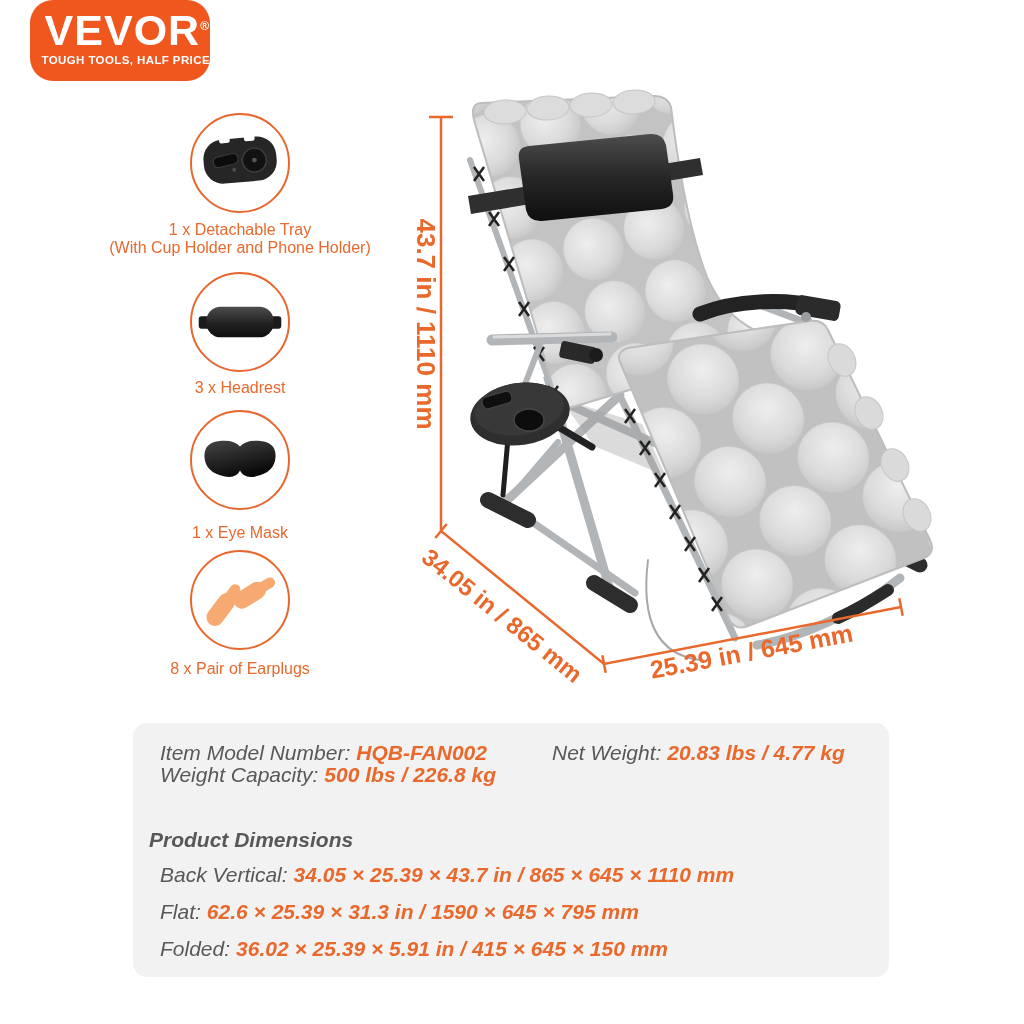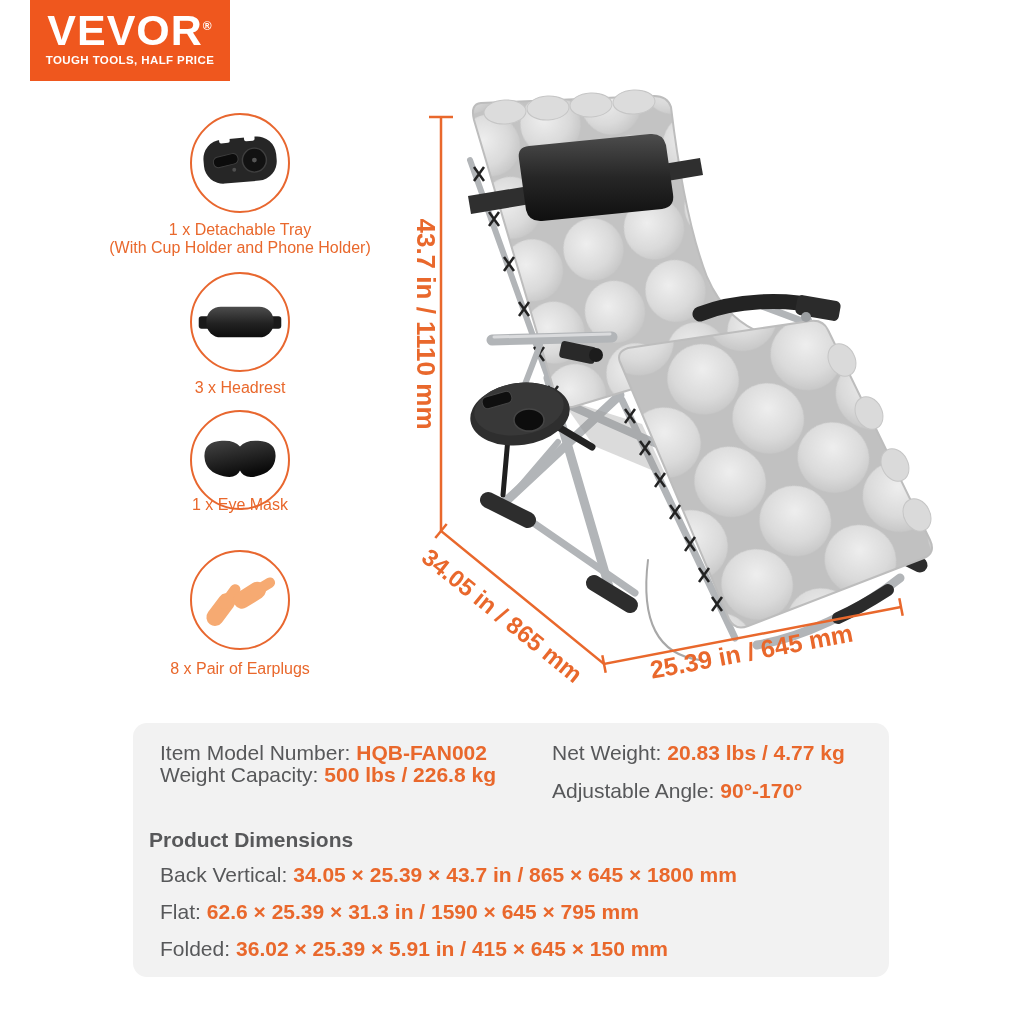--- a/index.html
+++ b/index.html
@@ -1,39 +1,39 @@
 <!DOCTYPE html>
 <html><head>
 <meta charset="utf-8">
 <style>
   html,body{margin:0;padding:0;background:#fff;}
   .canvas{position:relative;width:1024px;height:1024px;background:#ffffff;overflow:hidden;
           font-family:"Liberation Sans","DejaVu Sans",sans-serif;}
 
   
-  .logo{position:absolute;left:30px;top:0;width:200px;height:81px;background:#EF571E;
-        color:#fff;text-align:center;}
+  .logo{position:absolute;left:30px;top:0;width:180px;height:81px;background:#EF571E;
+        color:#fff;text-align:right;border-radius:23px;}
   .logo-main{font-size:43px;font-weight:bold;letter-spacing:1px;line-height:1;margin-top:9px;}
   .logo-reg{font-size:12px;vertical-align:super;font-weight:bold;}
   .logo-tag{font-size:11.5px;font-weight:bold;letter-spacing:0.4px;margin-top:2px;}
 
   
   .acc-circle{position:absolute;left:190px;width:100px;height:100px;border-radius:50%;
               border:2px solid #E8672F;background:#fff;box-sizing:border-box;}
   .acc-circle svg{position:absolute;left:0;top:0;width:96px;height:96px;}
   .acc-label{position:absolute;left:60px;width:360px;text-align:center;font-weight:normal;
              color:#E9682C;font-size:16px;line-height:17.5px;white-space:nowrap;}
 
   
   .chair-svg{position:absolute;left:405px;top:85px;width:545px;height:625px;}
   .dimtxt{fill:#E9682C;font-weight:bold;font-family:"Liberation Sans","DejaVu Sans",sans-serif;}
 
   
   .spec-panel{position:absolute;left:133px;top:723px;width:756px;height:254px;
-              background:#F2F2F2;border-radius:14px;}
+              background:#F2F2F2;border-radius:14px;font-style:italic;}
   .spec-line{position:absolute;font-size:21px;color:#57585A;white-space:nowrap;}
   .spec-line .lbl{margin-right:6px;}
   .spec-line .val{font-weight:bold;color:#E9682C;}
   .spec-title{font-weight:bold;}
 </style>
 </head>
 <body>
 
 <div class="canvas">
 
@@ -82,21 +82,21 @@
       <svg viewBox="0 0 100 100">
         <defs>
           <linearGradient id="maskG" x1="0" y1="0" x2="0.4" y2="1">
             <stop offset="0" stop-color="#454545"></stop>
               <stop offset="1" stop-color="#0a0a0a"></stop>
           </linearGradient>
         </defs>
         <path d="M13 47 Q12 31 31 30 Q44 29 50 36 Q56 29 69 30 Q88 31 87 47 Q86 63 67 67 Q54 70 50 61 Q46 70 33 67 Q14 63 13 47 Z" fill="url(#maskG)"></path>
       </svg>
     </div>
-    <div class="acc-label" style="top:496px">1 x Eye Mask</div>
+    <div class="acc-label" style="top:524px">1 x Eye Mask</div>
 
     <div class="acc-circle" style="top:550px">
       <svg viewBox="0 0 100 100">
         <g stroke="#F6AA72" stroke-linecap="round" fill="none">
           <path d="M24 68 L36 52" stroke-width="18"></path>
           <path d="M34 54 L45 39" stroke-width="11"></path>
           <path d="M52 50 L68 40" stroke-width="18"></path>
           <path d="M66 41 L81 32" stroke-width="11"></path>
         </g>
       </svg>
@@ -223,26 +223,23 @@
   <div class="spec-panel">
     <div class="spec-line" style="left:27px;top:18px">
       <span class="lbl">Item Model Number:</span><span class="val">HQB-FAN002</span>
     </div>
     <div class="spec-line" style="left:419px;top:18px">
       <span class="lbl">Net Weight:</span><span class="val">20.83 lbs / 4.77 kg</span>
     </div>
     <div class="spec-line" style="left:27px;top:40px">
       <span class="lbl">Weight Capacity:</span><span class="val">500 lbs / 226.8 kg</span>
     </div>
-    <div class="spec-line" style="left:419px;top:56px">
-      <span class="lbl">Adjustable Angle:</span><span class="val">90°-170°</span>
-    </div>
     <div class="spec-line spec-title" style="left:16px;top:105px">Product Dimensions</div>
     <div class="spec-line" style="left:27px;top:140px">
-      <span class="lbl">Back Vertical:</span><span class="val">34.05 × 25.39 × 43.7 in / 865 × 645 × 1800 mm</span>
+      <span class="lbl">Back Vertical:</span><span class="val">34.05 × 25.39 × 43.7 in / 865 × 645 × 1110 mm</span>
     </div>
     <div class="spec-line" style="left:27px;top:177px">
       <span class="lbl">Flat:</span><span class="val">62.6 × 25.39 × 31.3 in / 1590 × 645 × 795 mm</span>
     </div>
     <div class="spec-line" style="left:27px;top:214px">
       <span class="lbl">Folded:</span><span class="val">36.02 × 25.39 × 5.91 in / 415 × 645 × 150 mm</span>
     </div>
   </div>
 
 </div>

